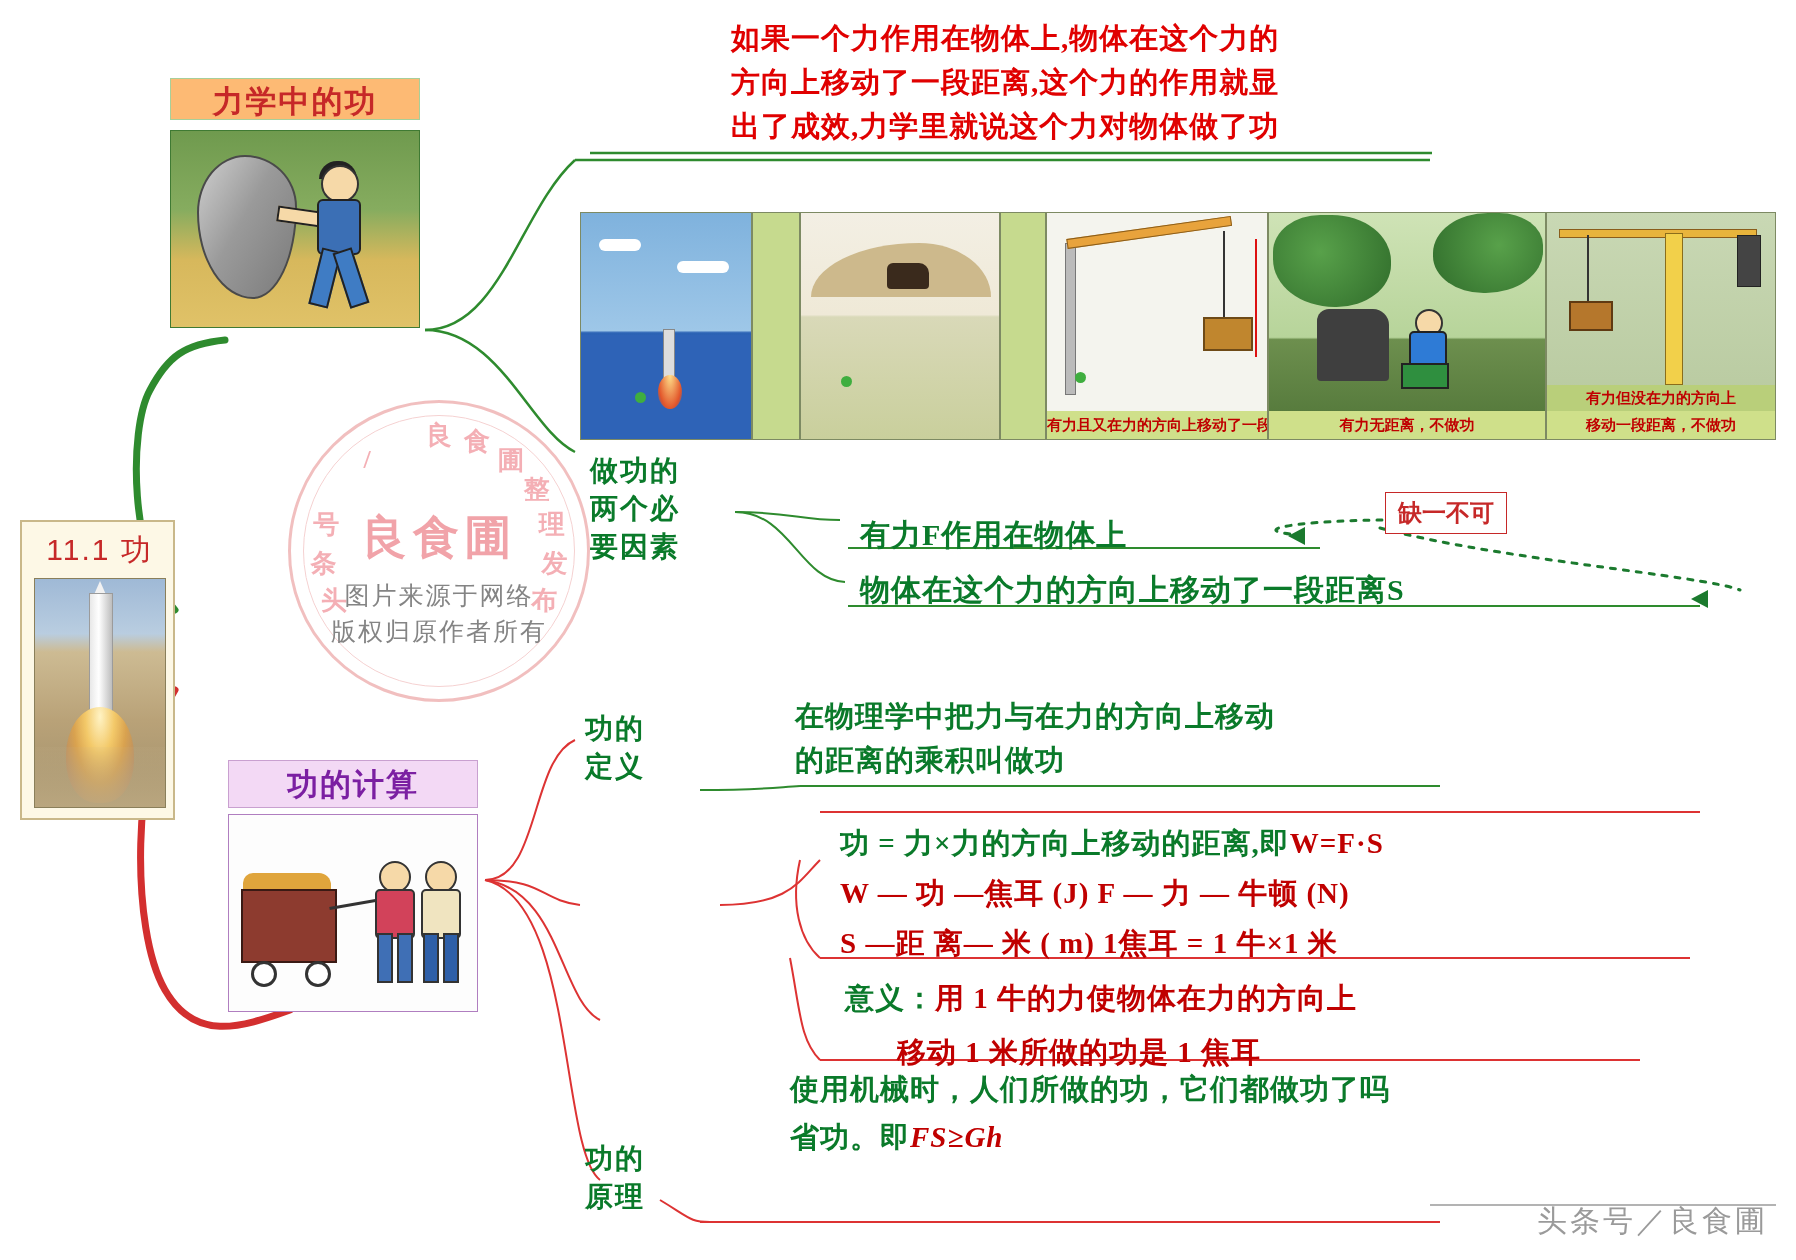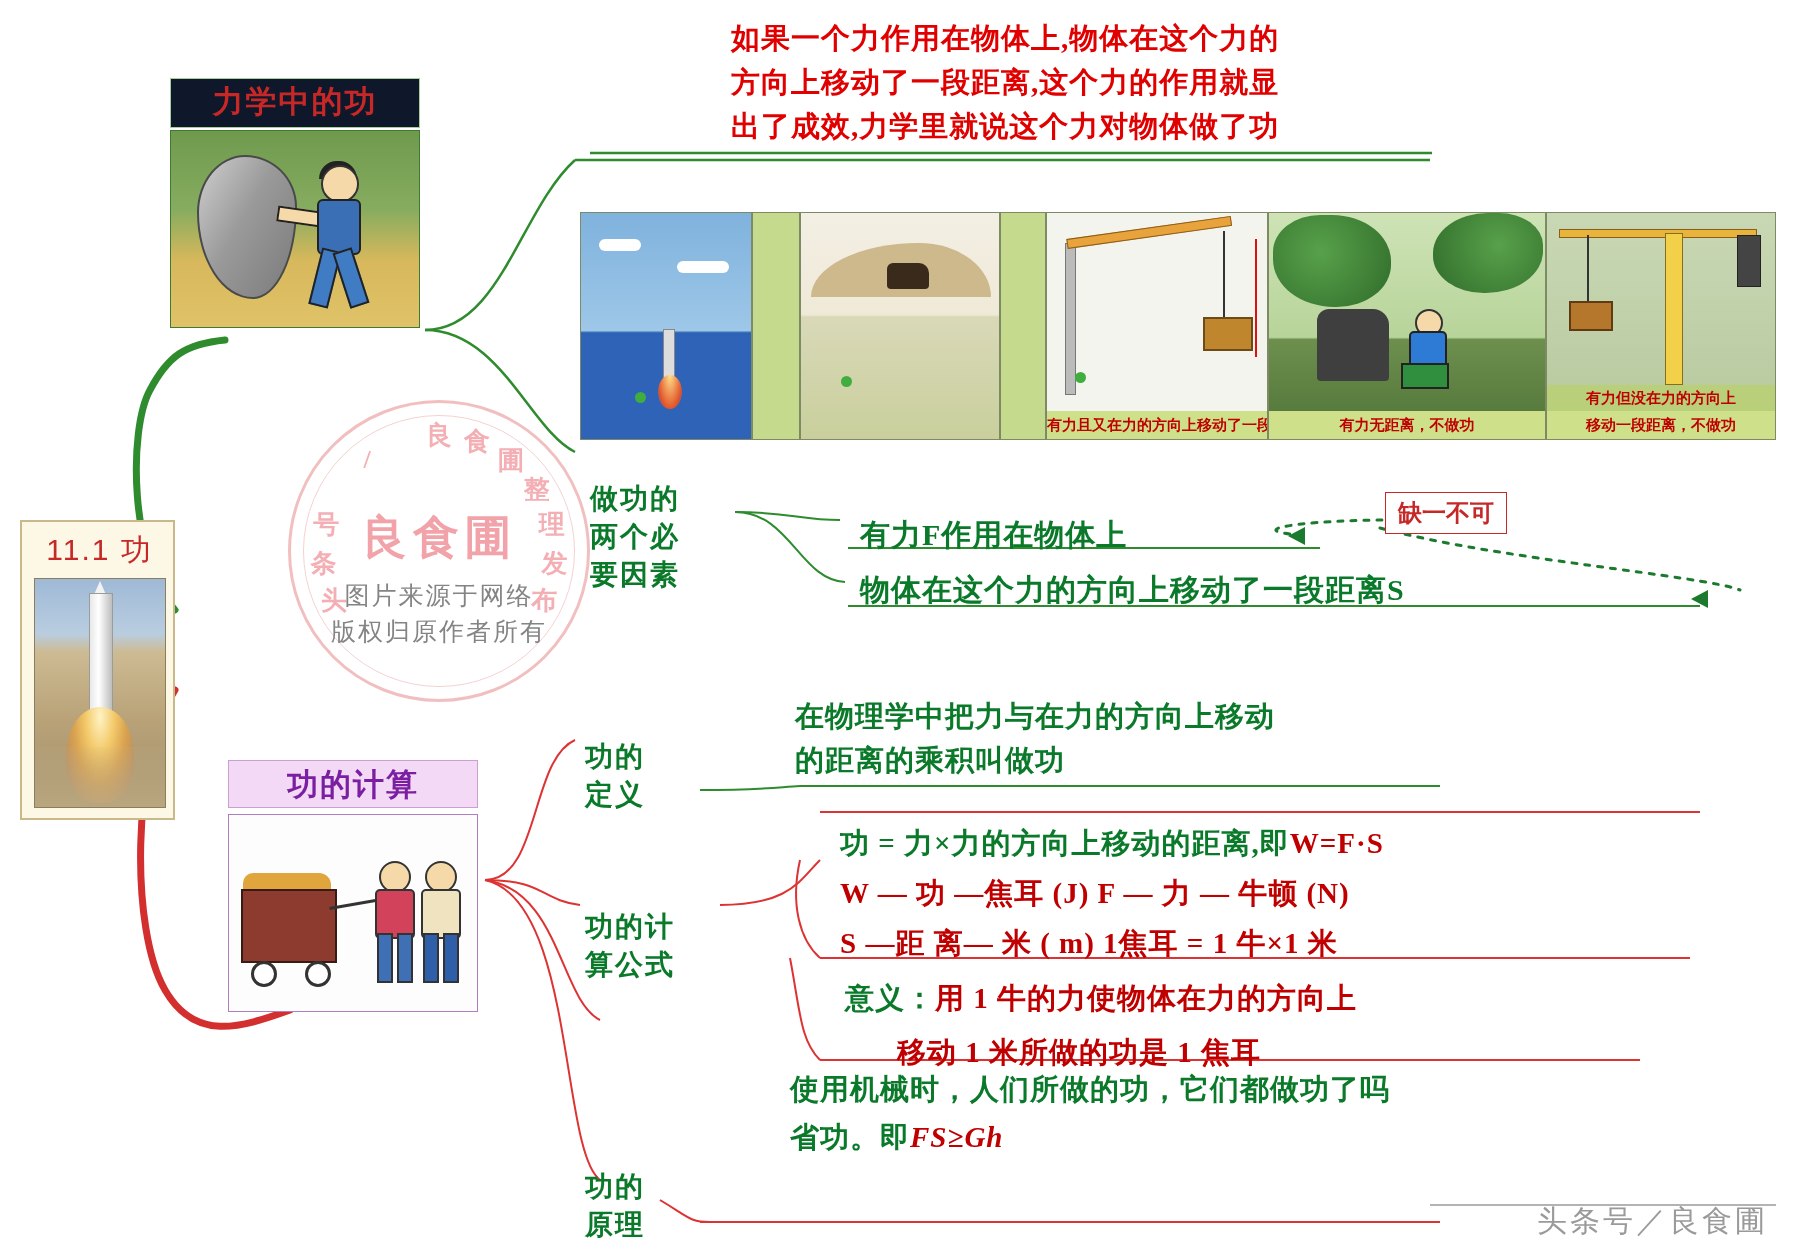--- a/index.html
+++ b/index.html
@@ -58,24 +58,24 @@
     filter: blur(0.4px);
   }
   .ground-haze {
     position: absolute; left: 0; bottom: 0; width: 100%; height: 60px;
     background: linear-gradient(rgba(200,180,140,0.1), rgba(190,170,130,0.85));
   }
 
   
   #b1-node { left: 170px; top: 78px; width: 250px; height: 260px; }
   #b1-title {
-    position: absolute; left: 0; top: 0; width: 250px; height: 50px;
+    position: absolute; left: 0; top: 0; width: 250px; height: 42px;
     line-height: 46px; text-align: center;
     font-size: 31px; font-weight: bold; color: #c62828;
-    background: #0f172a; border: 1px solid #a8cf9a;
+    background: #fdba74; border: 1px solid #a8cf9a;
     box-sizing: border-box; letter-spacing: 2px;
   }
   #b1-pic {
     position: absolute; left: 0; top: 52px; width: 250px; height: 198px;
     border: 1px solid #3f7a33; box-sizing: border-box;
     background: linear-gradient(#6f9a4e 0%, #86ac5f 40%, #d7b85c 66%, #e0c268 100%);
     overflow: hidden;
   }
   .rock {
     position: absolute; left: 26px; top: 24px; width: 96px; height: 140px;
@@ -225,21 +225,21 @@
   #shot5 .cb { position: absolute; left: 12px; top: 16px; width: 196px; height: 7px; background: #e8b43c; border: 1px solid #8a5d1b; }
   #shot5 .ctower { position: absolute; left: 118px; top: 20px; width: 16px; height: 150px; background: #f2d04a; border: 1px solid #8a6d1b; }
   #shot5 .cline { position: absolute; left: 40px; top: 22px; width: 2px; height: 66px; background: #333; }
   #shot5 .cbox { position: absolute; left: 22px; top: 88px; width: 40px; height: 26px; background: #b5772c; border: 2px solid #5f3a12; }
   #shot5 .cblk { position: absolute; right: 14px; top: 22px; width: 22px; height: 50px; background: #444; border: 1px solid #222; }
 
   
   .node-label {
     position: absolute; color: #0a7a2a; font-weight: bold;
     font-family: Liberation Sans, sans-serif; letter-spacing: 2px;
-    line-height: 38px; font-size: 28px; margin-top: 28px;
+    line-height: 38px; font-size: 28px;
   }
   #lbl-two-factors { left: 590px; top: 452px; width: 130px; color: #0a7a2a; }
   #lbl-def { left: 585px; top: 710px; width: 110px; }
   #lbl-formula { left: 585px; top: 880px; width: 130px; }
   #lbl-principle { left: 585px; top: 1140px; width: 110px; }
 
   
   .leaf-text {
     position: absolute;
     font-family: "Liberation Serif", serif;
@@ -468,24 +468,20 @@
 
   <div id="lbl-def" class="node-label">
     <span style="display:block">功的</span>
     <span style="display:block">定义</span>
   </div>
   <div id="t-def" class="leaf-text">
     <span class="ln">在物理学中把力与在力的方向上移动</span>
     <span class="ln">的距离的乘积叫做功</span>
   </div>
 
-  <div id="lbl-formula" class="node-label">
-    <span style="display:block">功的计</span>
-    <span style="display:block">算公式</span>
-  </div>
   <div id="t-formula" class="leaf-text">
     <span class="ln"><span class="grn">功 = 力×力的方向上移动的距离,即</span><span class="ital">W=F·S</span></span>
     <span class="ln ital">W — 功 —焦耳 (J)   F — 力 — 牛顿 (N)</span>
     <span class="ln ital">S —距 离— 米 ( m)   1焦耳 = 1 牛×1 米</span>
   </div>
 
   <div id="t-meaning" class="leaf-text">
     <span class="ln"><span>意义：</span><span class="red">用 1 牛的力使物体在力的方向上</span></span>
     <span class="ln red" style="padding-left:52px">移动 1 米所做的功是 1 焦耳</span>
   </div>

